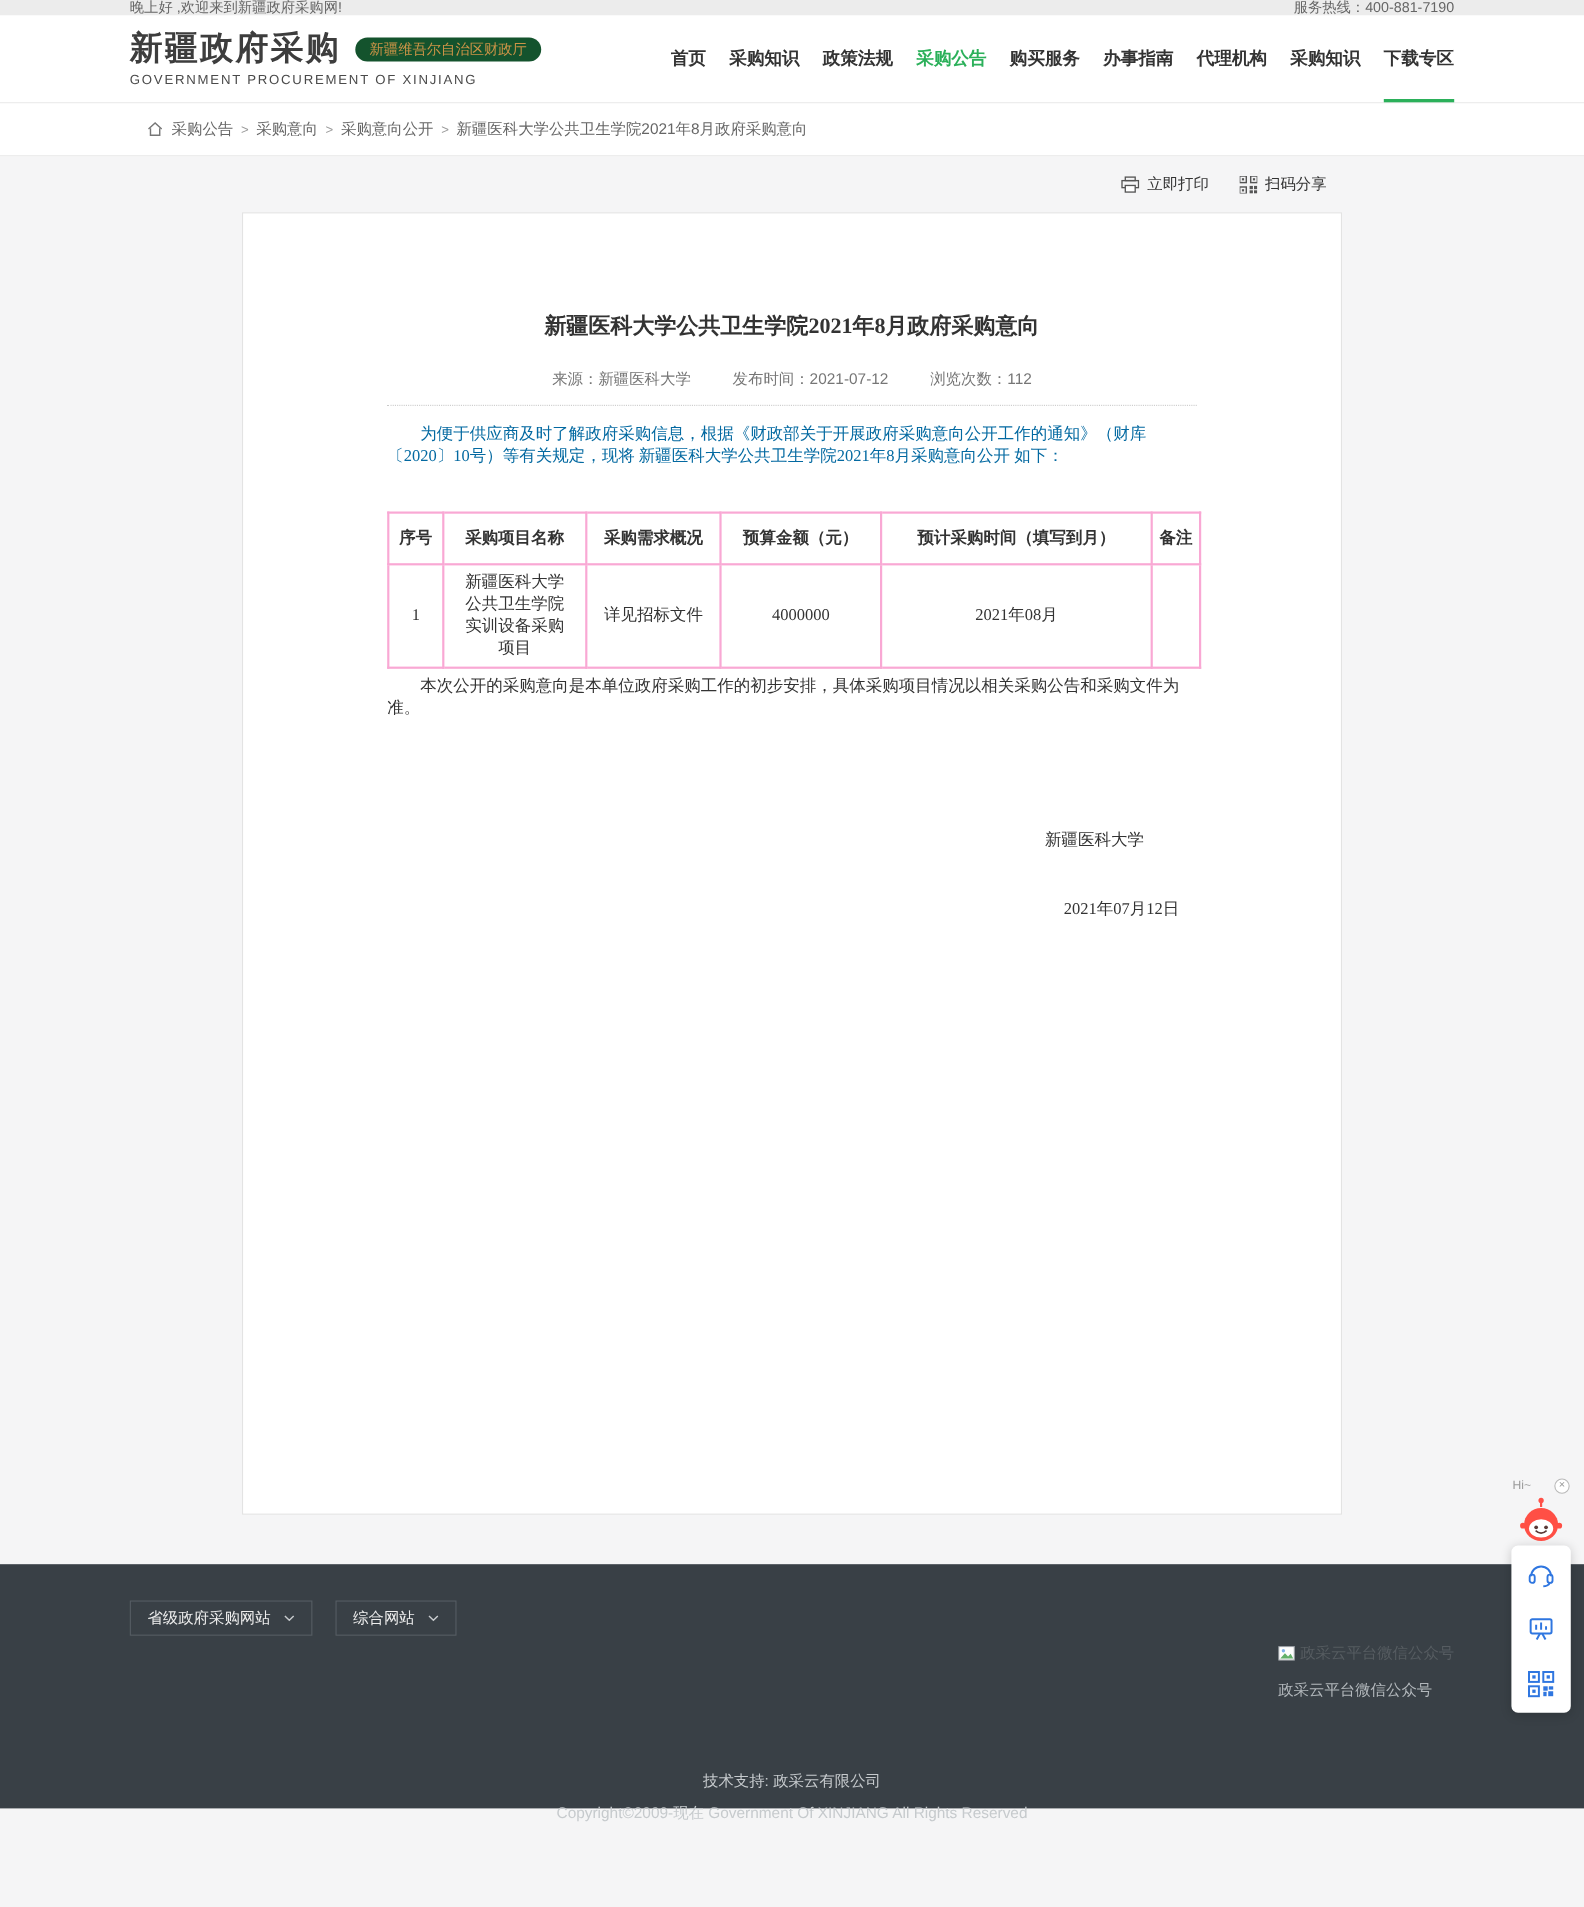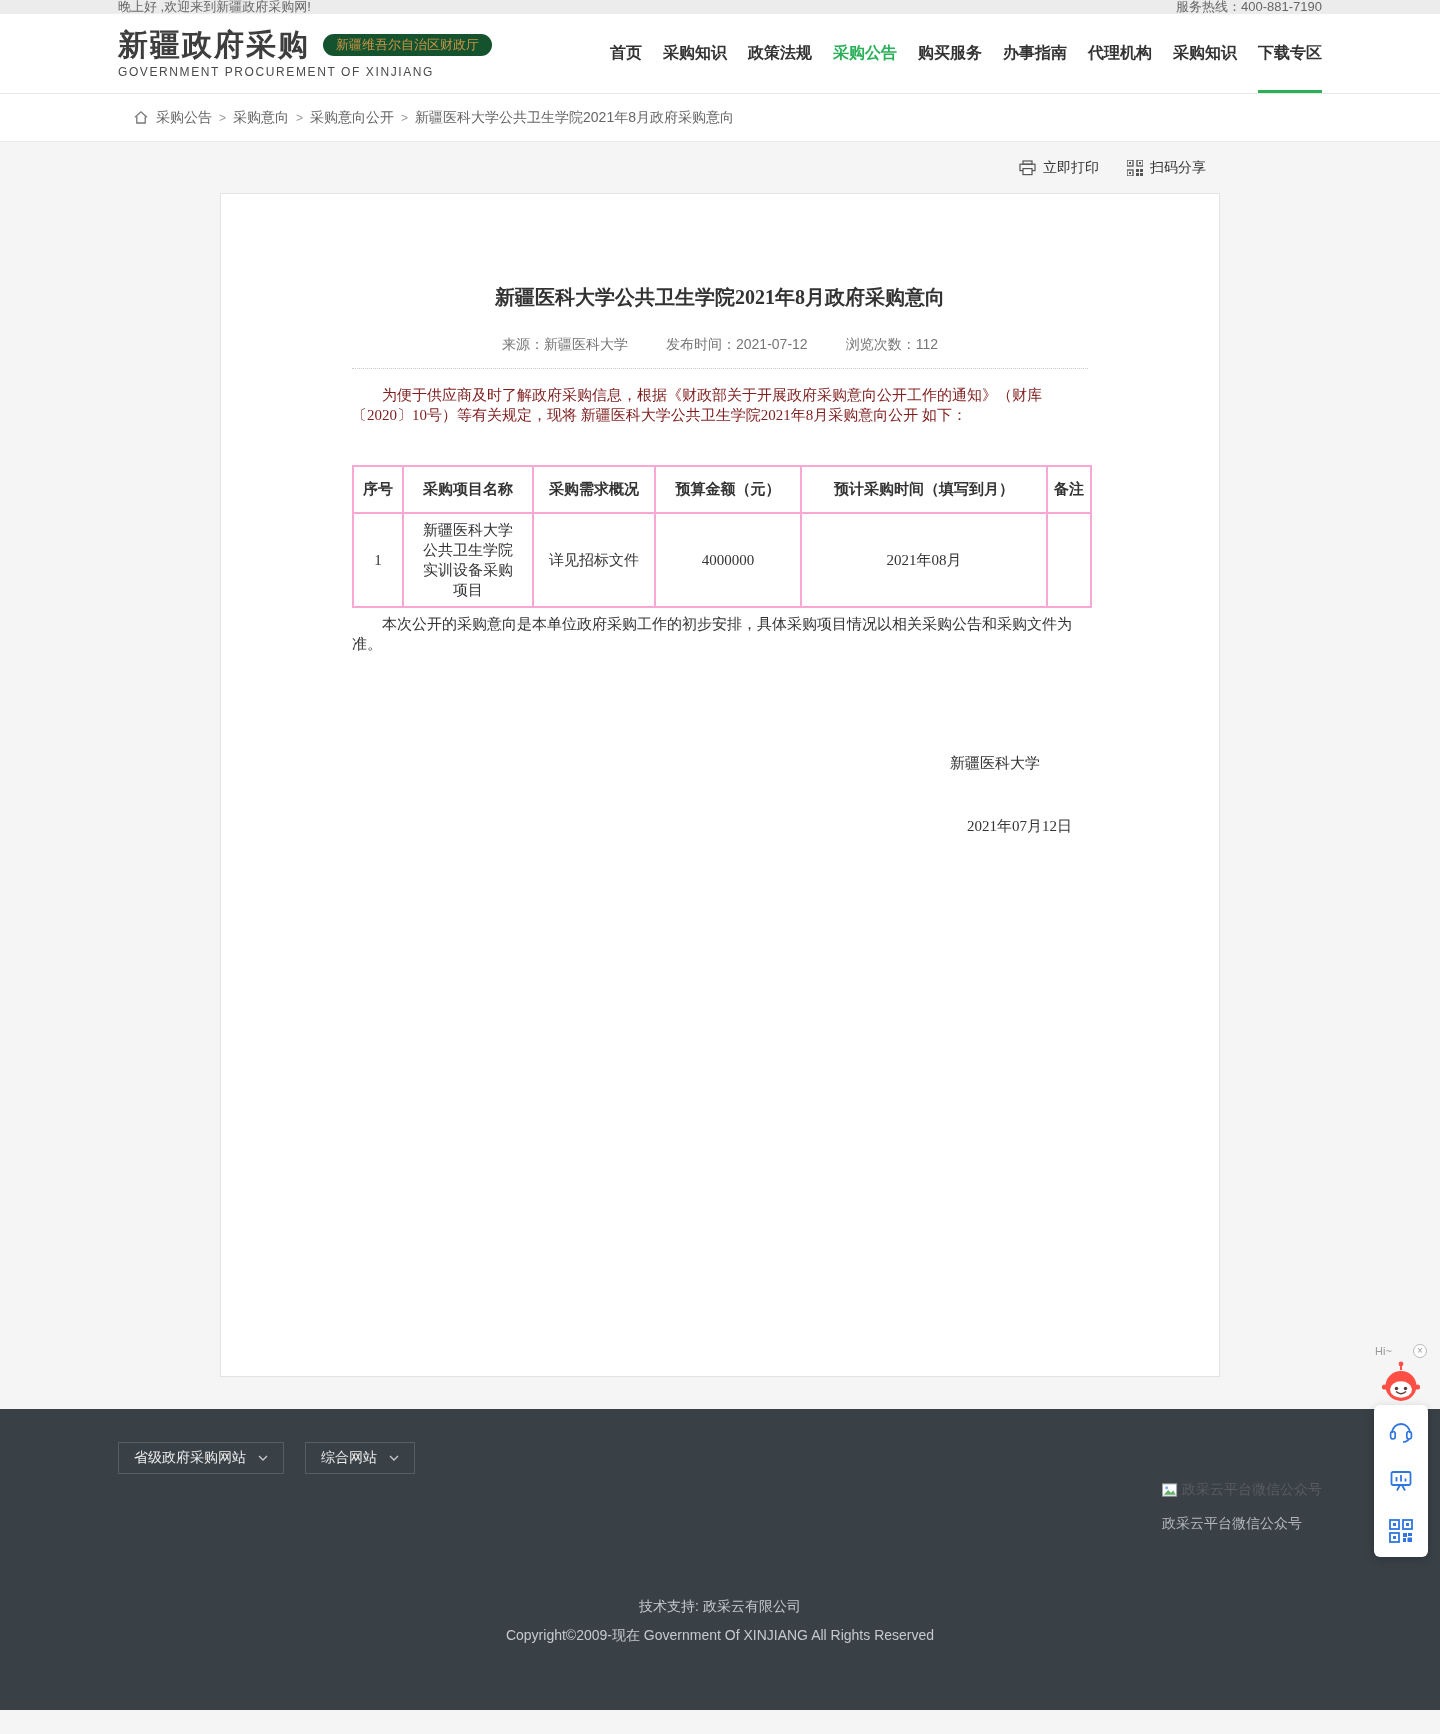--- a/index.html
+++ b/index.html
@@ -42,34 +42,34 @@
   .actions-row { margin-top:12px; display:flex; justify-content:flex-end; gap:28px; padding-right:14px; height:28px; align-items:center; }
   .action-btn { display:flex; align-items:center; gap:7px; font-size:14px; color:#333; cursor:pointer; }
   .action-btn svg { display:block; }
 
   
   .content-box { width:1000px; margin:11px auto 0; background:#fff; border:1px solid #e3e3e3; min-height:1184px; }
   .article { padding:90px 131px 0; font-family:"Liberation Serif","DejaVu Serif",serif; }
   .art-title { margin:0; text-align:center; font-size:20px; font-weight:700; color:#333; line-height:26px; }
   .art-meta { margin-top:26px; display:flex; justify-content:center; gap:38px; font-size:14px; color:#767676; font-family:"Liberation Sans","DejaVu Sans",sans-serif; }
   .art-divider { margin-top:14px; border-top:1px dotted #c9c9c9; height:0; }
-  .art-para { margin:16px 0 0; font-size:15px; line-height:20px; color:#7f1d1d; text-indent:2em; }
+  .art-para { margin:16px 0 0; font-size:15px; line-height:20px; color:#0369a1; text-indent:2em; }
 
   table.intent { margin-top:40px; width:100%; border-collapse:collapse; table-layout:fixed; }
   table.intent th, table.intent td { border:2px solid #f9a8d4; text-align:center; vertical-align:middle; font-size:15px; color:#333; }
   table.intent th { font-weight:700; padding:13px 3px; }
   table.intent td { padding:6px 13px; line-height:20px; }
   td.cell-tall { height:92px; }
 
   .art-closing { margin:6px 0 0; font-size:15px; line-height:20px; color:#333; text-indent:2em; }
   .art-signature { margin-top:100px; text-align:right; padding-right:48px; font-size:15px; color:#333; }
   .art-date { margin-top:44px; text-align:right; padding-right:16px; font-size:15px; color:#333; }
 
   
-  .footer { margin-top:32px; background:#394046; height:301px; padding-top:33px; }
+  .footer { margin-top:45px; background:#394046; height:222px; padding-top:33px; }
   .footer-row { display:flex; align-items:flex-start; }
   .f-btn { display:inline-flex; align-items:center; gap:12px; height:32px; padding:0 15px; border:1px solid #565d63; color:#ededed; font-size:14px; background:transparent; cursor:pointer; margin-right:21px; }
   .f-btn svg { display:block; }
   .wechat-block { margin-left:auto; width:160px; margin-top:39px; }
   .wechat-broken { display:flex; align-items:center; gap:3px; color:#565c61; font-size:14px; white-space:nowrap; }
   .wechat-label { margin-top:16px; color:#b3b8bc; font-size:14px; }
   .copyright { margin-top:65px; text-align:center; font-size:14px; color:#c6cacd; }
   .copyright p { margin:0 0 11px; }
 
   

